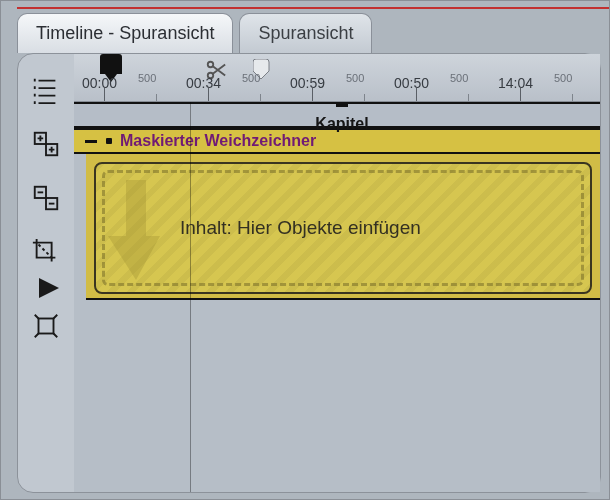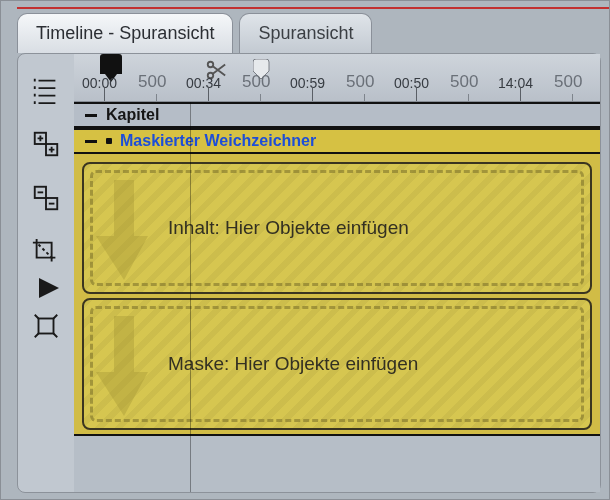--- a/index.html
+++ b/index.html
@@ -49,21 +49,21 @@
     background: linear-gradient(#f5f7f9, #d9dee4);
     color: #2b2e33;
     font-weight: 500;
   }
   
   .workarea {
     position: absolute;
     left: 16px; right: 8px; top: 52px; bottom: 6px;
     background: #c1c8d0;
     border: 1px solid #8c929a;
-    border-radius: 8px;
+    border-radius: 16px;
   }
   
   .toolbar {
     position: absolute;
     left: 0; top: 0; bottom: 0;
     width: 56px;
     background: transparent;
     padding-top: 8px;
   }
   .tool {
@@ -101,21 +101,21 @@
     content: "";
     position: absolute; left: 0; bottom: 0;
     width: 1px; height: 14px; background: #5a5f66;
   }
   .mark .major {
     position: absolute; left: -22px; top: -1px;
     font-size: 14px; color: #373c42;
   }
   .mark .minor {
     position: absolute; left: 34px; top: -4px;
-    font-size: 17px; color: #6a7078;
+    font-size: 11px; color: #6a7078;
   }
   .mark .minortick {
     position: absolute; left: 52px; bottom: 0; width: 1px; height: 8px; background: #7e848c;
   }
   .playhead {
     position: absolute;
     top: 0; left: 26px;
     width: 22px; height: 48px;
     pointer-events: auto;
     cursor: pointer;
@@ -162,42 +162,44 @@
     gap: 8px;
     padding-left: 10px;
     font-weight: bold;
     font-size: 16px;
     border-bottom: 2px solid #111;
   }
   .chapter-header {
     background: #b5bdc7;
     color: #151515;
     border-top: 2px solid #111;
+    flex-direction: column;
   }
   .effect-header {
     background: #d6c143;
-    color: #1d4ed8;
+    color: #701a75;
     border-top: 2px solid #111;
   }
   .collapse-box {
     width: 14px; height: 10px;
     display: inline-flex; align-items: center; justify-content: center;
   }
   .collapse-box::before {
     content: "";
     width: 12px; height: 3px; background: #111;
   }
   .effect-header .dot {
     width: 6px; height: 6px; background: #111; border-radius: 1px;
   }
 
   .slot-wrap {
     background: #d1bc46;
     border-bottom: 2px solid #111;
     padding: 4px;
+    margin-left: 12px;
   }
   .slot {
     position: relative;
     height: 132px;
     margin: 4px 4px 0 4px;
     border: 2px solid #3a3520;
     border-radius: 8px;
     background: #d6c650;
     overflow: hidden;
   }
@@ -355,27 +357,19 @@
 
           <div class="slot">
             <div class="hatch"></div>
             <div class="dashed"></div>
             <svg class="arrow" viewBox="0 0 56 104">
               <path d="M18 2 h20 v56 h14 L28 102 0 58 h18 z" fill="#9b8d30"></path>
             </svg>
             <div class="label">Inhalt: Hier Objekte einfügen</div>
           </div>
 
-          <div class="slot">
-            <div class="hatch"></div>
-            <div class="dashed"></div>
-            <svg class="arrow" viewBox="0 0 56 104">
-              <path d="M18 2 h20 v56 h14 L28 102 0 58 h18 z" fill="#9b8d30"></path>
-            </svg>
-            <div class="label">Maske: Hier Objekte einfügen</div>
-          </div>
 
         </div>
       </div>
 
     </div>
   </div>
 </div>
 
 </body></html>

